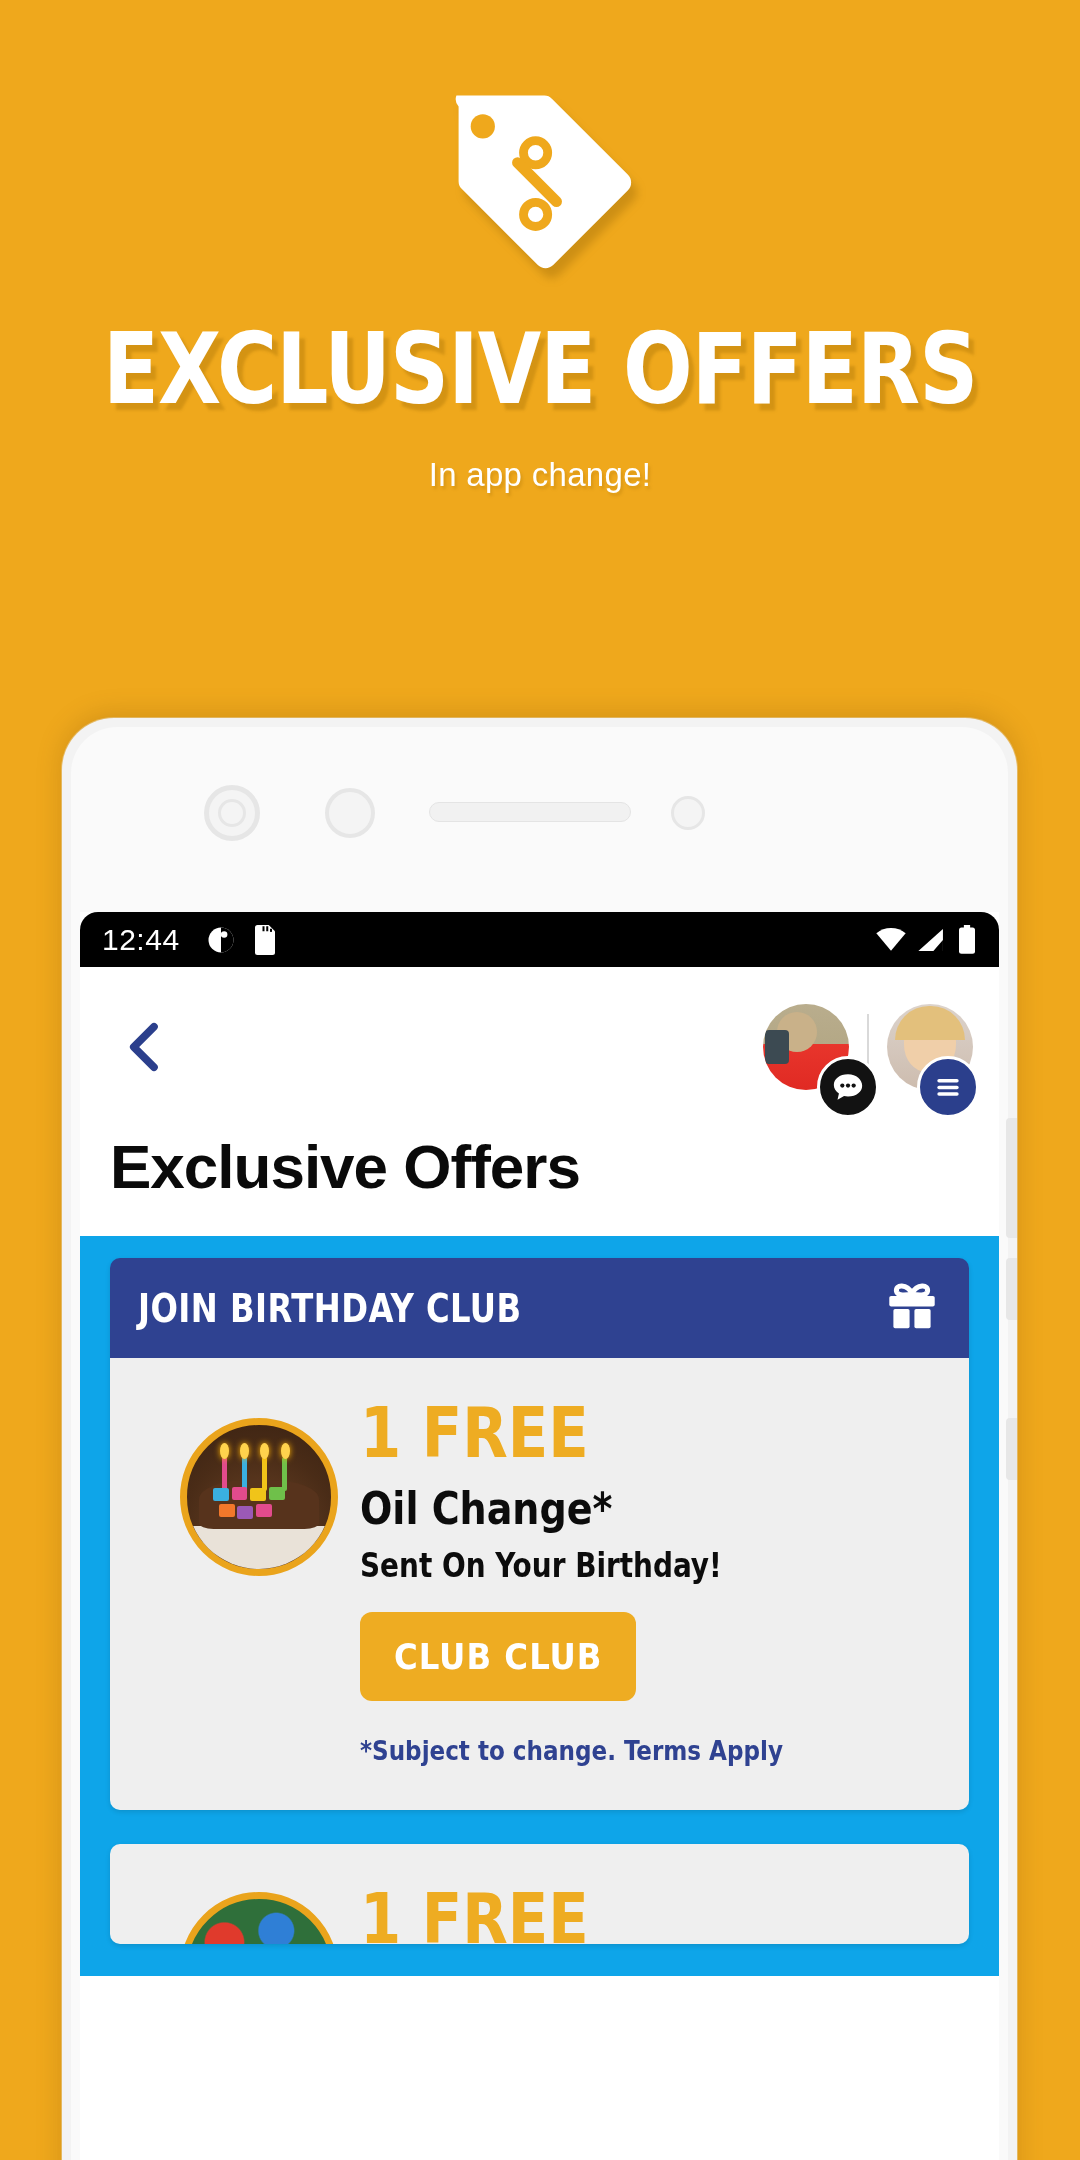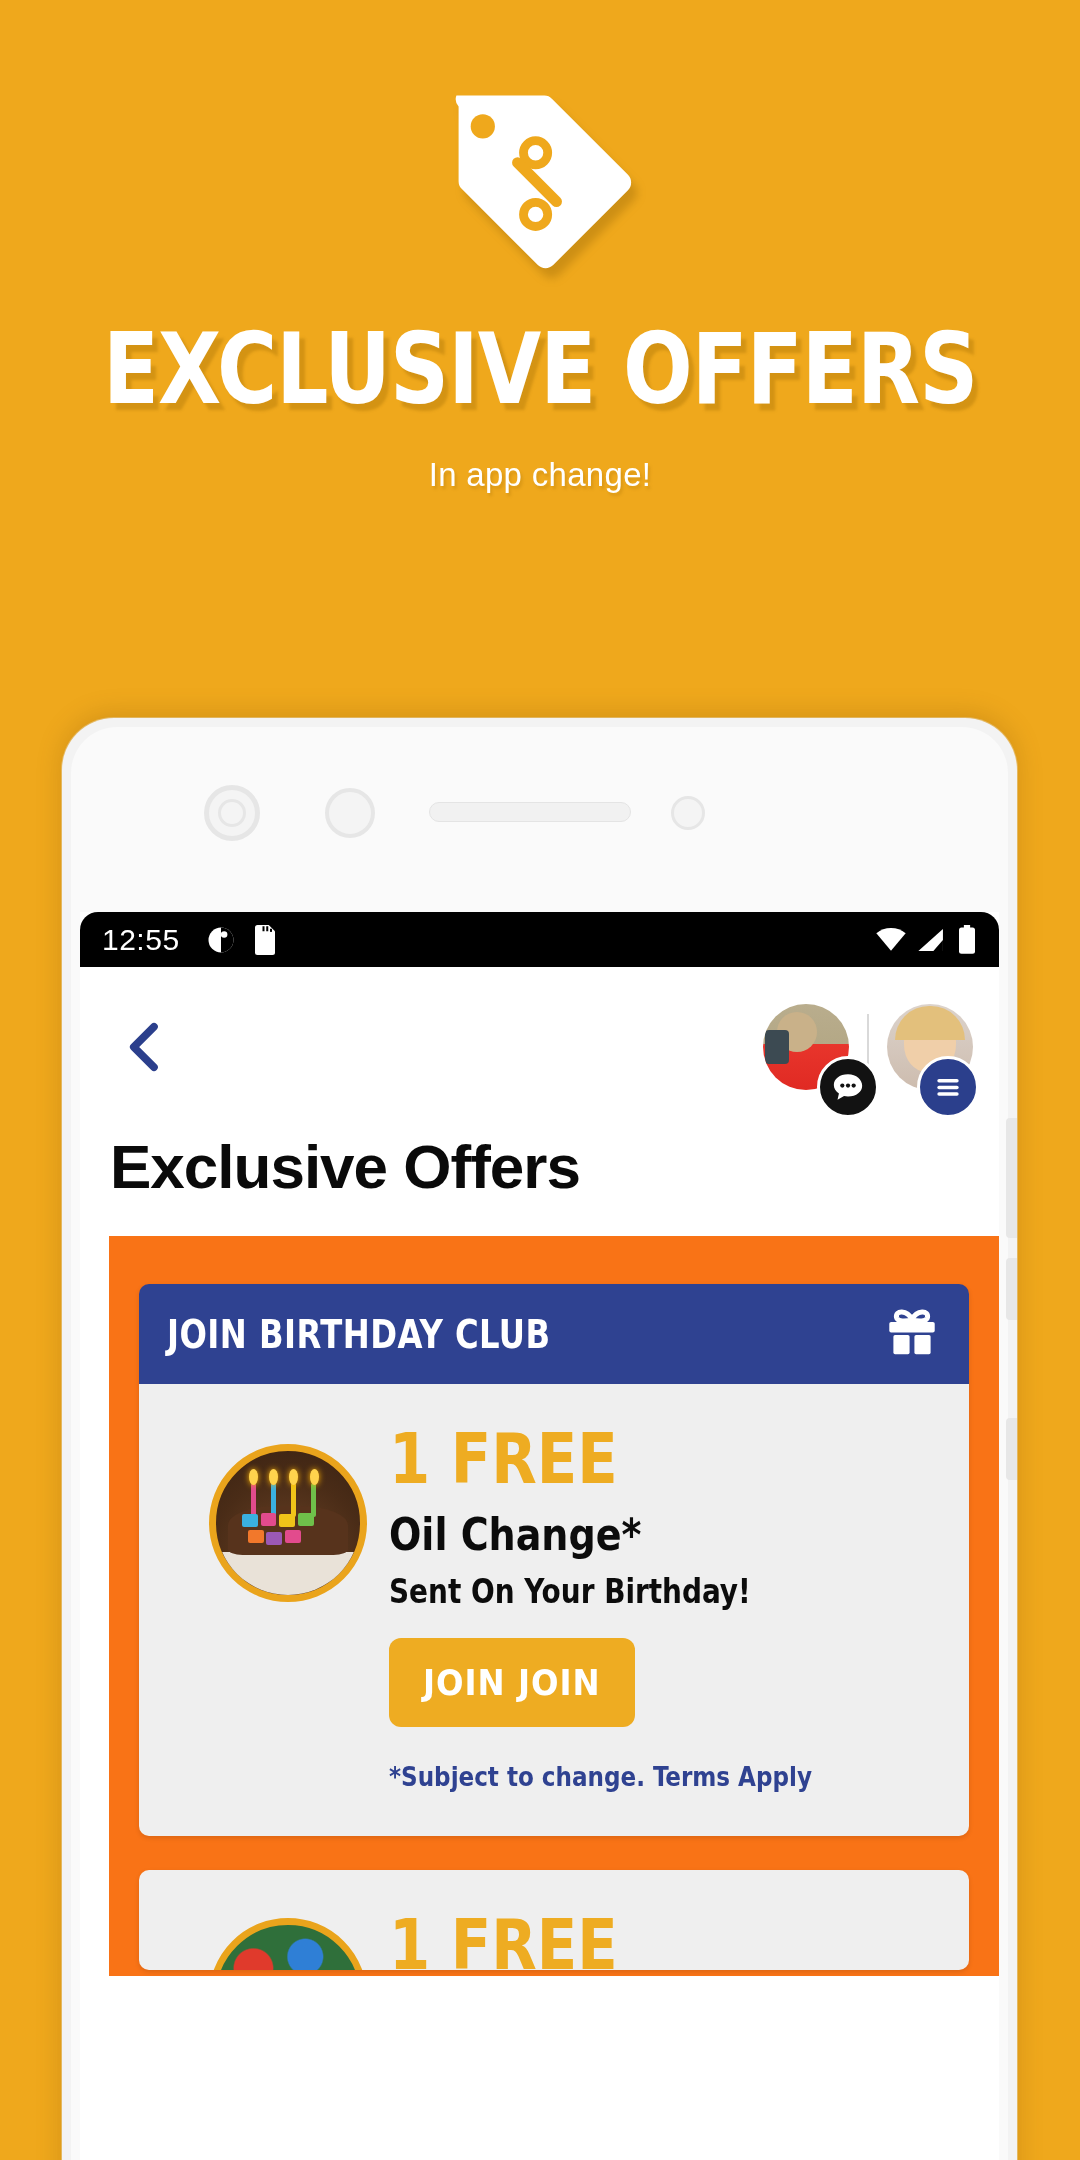--- a/index.html
+++ b/index.html
@@ -130,21 +130,21 @@
     border:3px solid #fff;
   }
 
   
   .page-title-row { background:#fff; padding:4px 30px 34px; }
   .page-title {
     font-size:62px; font-weight:bold; color:#0a0a0a; letter-spacing:-1px;
   }
 
   
-  .content { background:#f97316; padding:48px 30px 0; height:740px;margin-left:29px; }
+  .content { background:#0ea5e9; padding:22px 30px 0; height:740px; }
 
   .card { border-radius:10px; overflow:hidden; margin-bottom:34px; box-shadow:0 2px 5px rgba(0,0,0,.12); }
   .card-head {
     background:#2f4291; color:#fff; height:100px;
     display:flex; align-items:center; padding:0 28px;
   }
   .card-head-title {
     font-family:"DejaVu Sans Condensed","Liberation Sans Narrow","Liberation Sans", sans-serif;
     font-weight:bold; font-size:39px; letter-spacing:.5px;
     transform:scaleX(.92); transform-origin:left center;
@@ -233,21 +233,21 @@
     <div class="sensors">
       <div class="cam a"></div>
       <div class="cam b"></div>
       <div class="speaker"></div>
       <div class="cam c"></div>
     </div>
 
     <div class="screen">
 
       <div class="statusbar">
-        <span class="sb-time">12:55</span>
+        <span class="sb-time">12:44</span>
         <span class="sb-left-icons">
           <svg width="30" height="30" viewBox="0 0 24 24">
             <circle cx="12" cy="12" r="10" fill="#fff"></circle>
             <path d="M12 2 a10 10 0 0 1 0 20 Z" fill="#000"></path>
             <circle cx="14.5" cy="7.5" r="2.6" fill="#fff"></circle>
           </svg>
           <svg width="26" height="30" viewBox="0 0 20 24">
             <path d="M4 0 h9 l5 5 v17 a2 2 0 0 1 -2 2 H4 a2 2 0 0 1 -2 -2 V2 A2 2 0 0 1 4 0Z" fill="#fff"></path>
             <rect x="8" y="1" width="1.6" height="4" fill="#000"></rect>
             <rect x="11" y="1" width="1.6" height="4" fill="#000"></rect>
@@ -335,21 +335,21 @@
               <div class="letterblock" style="left:57%;top:43%;width:11%;height:9%;background:#6fc04a;"></div>
               <div class="letterblock" style="left:22%;top:55%;width:11%;height:9%;background:#f2782b;"></div>
               <div class="letterblock" style="left:35%;top:56%;width:11%;height:9%;background:#9b59b6;"></div>
               <div class="letterblock" style="left:48%;top:55%;width:11%;height:9%;background:#e24b8d;"></div>
             </div>
 
             <div class="offer-text">
               <div class="offer-free">1 FREE</div>
               <div class="offer-main">Oil Change*</div>
               <div class="offer-note">Sent On Your Birthday!</div>
-              <button class="offer-btn">JOIN JOIN</button>
+              <button class="offer-btn">CLUB CLUB</button>
               <div class="offer-terms">*Subject to change. Terms Apply</div>
             </div>
           </div>
         </div>
 
         <div class="card">
           <div class="card-body second">
             <div class="offer-thumb candy"></div>
             <div class="offer-text">
               <div class="offer-free">1 FREE</div>

